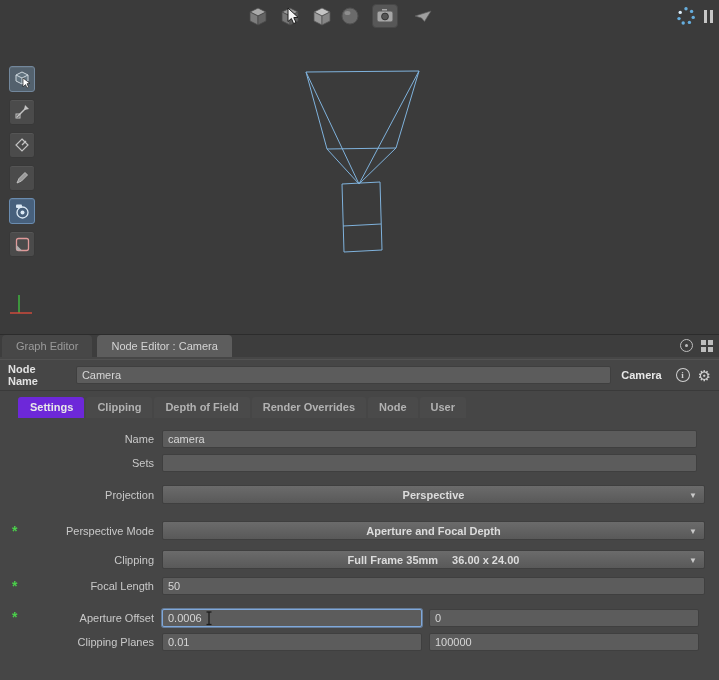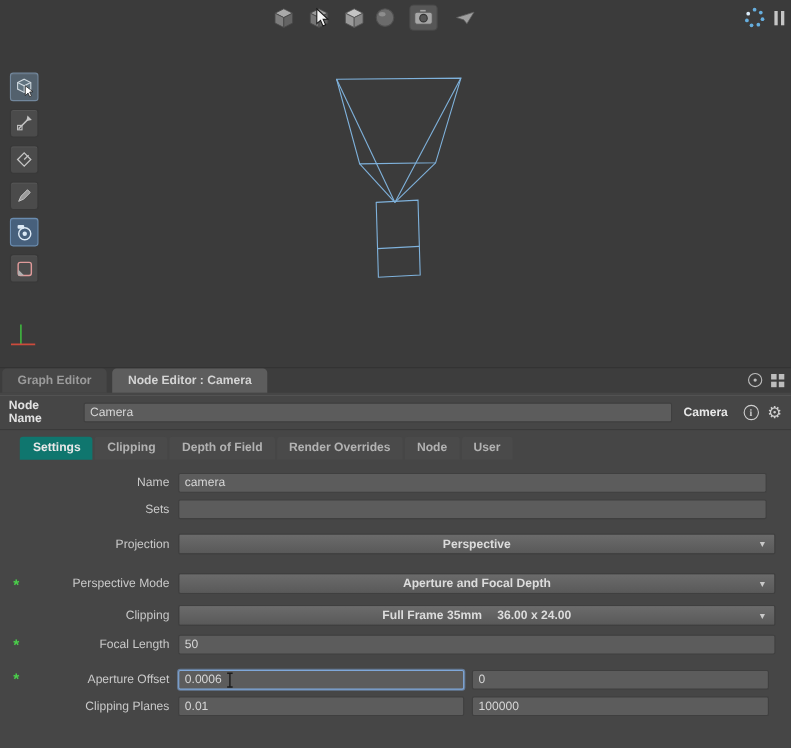--- a/index.html
+++ b/index.html
@@ -38,21 +38,21 @@
   .axis { left: 8px; top: 292px; }
 
   
   .panel {
     position: absolute; left: 0; top: 334px; width: 719px; height: 346px;
     background: #464646; border-top: 1px solid #2c2c2c;
   }
   .tabstrip { position: absolute; left: 0; top: 0; right: 0; height: 22px; background: #3d3d3d; }
   .tab {
     display: inline-block; height: 22px; line-height: 22px; padding: 0 14px; margin-left: 2px;
-    background: #474747; color: #9b9b9b; font-weight: bold; border-radius: 4px 4px 0 0;
+    background: #474747; color: #9b9b9b; font-weight: normal; border-radius: 4px 4px 0 0;
   }
   .tab.active { background: #5d5d5d; color: #d4d4d4; }
   .strip-icons { position: absolute; right: 6px; top: 4px; display: flex; gap: 8px; align-items: center; }
   .target-icon { width: 13px; height: 13px; border: 1.5px solid #bdbdbd; border-radius: 50%; position: relative; }
   .target-icon i { position: absolute; left: 50%; top: 50%; width: 3px; height: 3px; margin: -1.5px 0 0 -1.5px; background: #bdbdbd; border-radius: 50%; }
   .grid-icon { display: grid; grid-template-columns: 5px 5px; grid-template-rows: 5px 5px; gap: 2px; }
   .grid-icon i { background: #bdbdbd; }
 
   .nodename-row {
     position: absolute; left: 0; right: 0; top: 24px; height: 32px;
@@ -67,21 +67,21 @@
     display: flex; align-items: center; justify-content: center;
     font-size: 9px; font-weight: bold; font-family: "Liberation Serif", serif; color: #cfcfcf;
   }
   .gear-icon { margin-left: 8px; margin-right: 8px; font-size: 15px; color: #cfcfcf; line-height: 1; }
 
   .attr-tabs { position: absolute; left: 18px; top: 62px; display: flex; gap: 2px; }
   .attr-tab {
     height: 21px; line-height: 21px; padding: 0 11px; background: #4a4a4a; color: #b2b2b2;
     font-weight: bold; border-radius: 3px 3px 0 0;
   }
-  .attr-tab.active { background: #0f766e; color: #e8e8e8; padding-left: 12px; }
+  .attr-tab.active { background: #6d28d9; color: #e8e8e8; padding-left: 12px; }
 
   .frow { position: absolute; left: 0; display: flex; align-items: center; height: 19px; }
   .flabel { width: 162px; text-align: right; padding-right: 8px; color: #c9c9c9; }
   .input {
     height: 18px; background: #5c5c5c; border: 1px solid #3f3f3f; border-radius: 2px;
     color: #d6d6d6; font-family: "Liberation Sans", sans-serif; font-size: 11px;
     padding: 0 5px; outline: none;
   }
   .input.focused { border: 1px solid #7fa8da; box-shadow: 0 0 0 1px rgba(127,168,218,.55); }
   .w535 { width: 535px; } .w543 { width: 543px; } .w262 { width: 260px; } .w270 { width: 270px; margin-left: 7px; }

